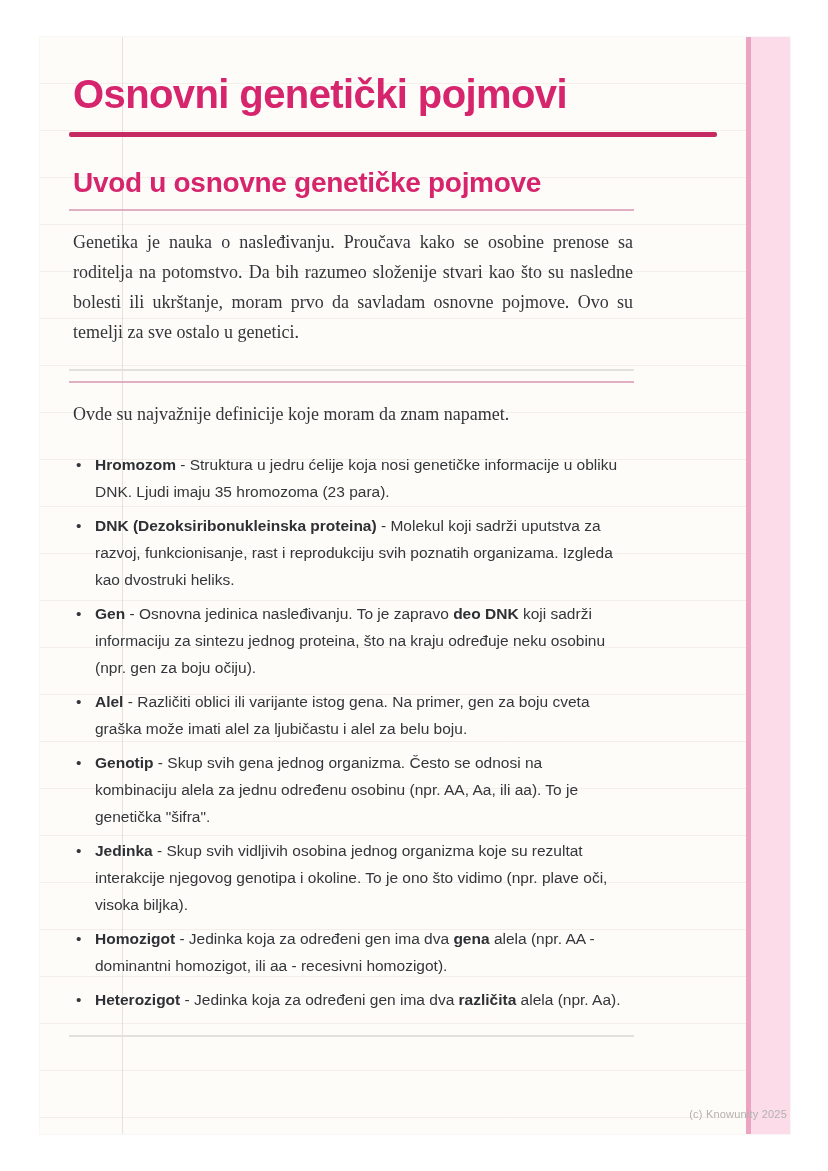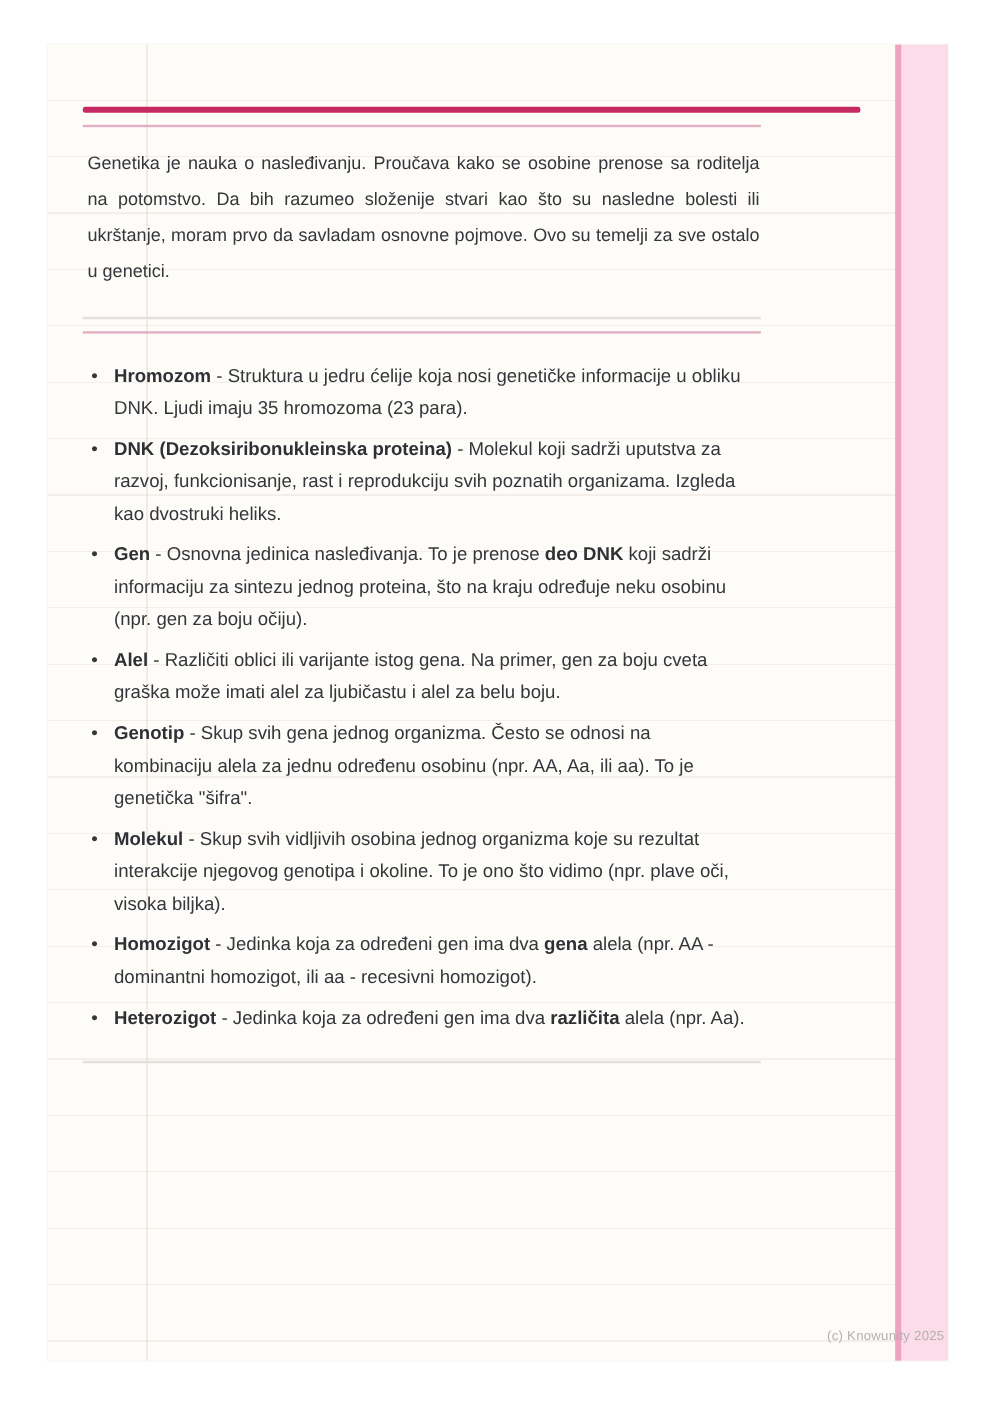--- a/index.html
+++ b/index.html
@@ -53,21 +53,21 @@
   h2{
     margin:30px 0 0;font-size:28px;line-height:1.15;font-weight:700;
     color:var(--accent);letter-spacing:-0.3px;
   }
   .h2-rule{
     width:565px;height:2px;background:var(--rule_thin);
     margin:10px 0 0 -4px;opacity:0.75;
   }
   .para{
     margin:16px 0 0;width:560px;
-    font-size:15px;line-height:30px;color:var(--text);
+    font-size:18px;line-height:30px;color:var(--text);font-family:Liberation Serif, serif;
   }
   .justified{text-align:justify;}
   .divider{
     width:565px;height:2px;background:var(--divider);
     margin:22px 0 0 -4px;
   }
   ul.terms{
     list-style:none;margin:22px 0 0;padding:0;width:555px;
   }
   ul.terms li{
@@ -85,38 +85,41 @@
 </style>
 </head>
 <body>
 
 <div class="page">
   <div class="ruling"></div>
   <div class="margin-line"></div>
   <div class="stripe"></div>
 
   <div class="content">
+    <h1>Osnovni genetički pojmovi</h1>
     <div class="h1-rule"></div>
 
     <section>
+      <h2>Uvod u osnovne genetičke pojmove</h2>
       <div class="h2-rule"></div>
       <p class="para justified">Genetika je nauka o nasleđivanju. Proučava kako se osobine prenose sa roditelja na potomstvo. Da bih razumeo složenije stvari kao što su nasledne bolesti ili ukrštanje, moram prvo da savladam osnovne pojmove. Ovo su temelji za sve ostalo u genetici.</p>
     </section>
 
     <div class="divider"></div>
 
     <section>
       <div class="h2-rule"></div>
+      <p class="para">Ovde su najvažnije definicije koje moram da znam napamet.</p>
       <ul class="terms">
           <li><span class="bullet">•</span><strong>Hromozom</strong><span> - Struktura u jedru ćelije koja nosi genetičke informacije u obliku DNK. Ljudi imaju 35 hromozoma (23 para).</span></li>
           <li><span class="bullet">•</span><strong>DNK (Dezoksiribonukleinska proteina)</strong><span> - Molekul koji sadrži uputstva za razvoj, funkcionisanje, rast i reprodukciju svih poznatih organizama. Izgleda kao dvostruki heliks.</span></li>
-          <li><span class="bullet">•</span><strong>Gen</strong><span> - Osnovna jedinica nasleđivanja. To je prenose </span><strong>deo DNK</strong><span> koji sadrži informaciju za sintezu jednog proteina, što na kraju određuje neku osobinu (npr. gen za boju očiju).</span></li>
+          <li><span class="bullet">•</span><strong>Gen</strong><span> - Osnovna jedinica nasleđivanju. To je zapravo </span><strong>deo DNK</strong><span> koji sadrži informaciju za sintezu jednog proteina, što na kraju određuje neku osobinu (npr. gen za boju očiju).</span></li>
           <li><span class="bullet">•</span><strong>Alel</strong><span> - Različiti oblici ili varijante istog gena. Na primer, gen za boju cveta graška može imati alel za ljubičastu i alel za belu boju.</span></li>
           <li><span class="bullet">•</span><strong>Genotip</strong><span> - Skup svih gena jednog organizma. Često se odnosi na kombinaciju alela za jednu određenu osobinu (npr. AA, Aa, ili aa). To je genetička "šifra".</span></li>
-          <li><span class="bullet">•</span><strong>Molekul</strong><span> - Skup svih vidljivih osobina jednog organizma koje su rezultat interakcije njegovog genotipa i okoline. To je ono što vidimo (npr. plave oči, visoka biljka).</span></li>
+          <li><span class="bullet">•</span><strong>Jedinka</strong><span> - Skup svih vidljivih osobina jednog organizma koje su rezultat interakcije njegovog genotipa i okoline. To je ono što vidimo (npr. plave oči, visoka biljka).</span></li>
           <li><span class="bullet">•</span><strong>Homozigot</strong><span> - Jedinka koja za određeni gen ima dva </span><strong>gena</strong><span> alela (npr. AA - dominantni homozigot, ili aa - recesivni homozigot).</span></li>
           <li><span class="bullet">•</span><strong>Heterozigot</strong><span> - Jedinka koja za određeni gen ima dva </span><strong>različita</strong><span> alela (npr. Aa).</span></li>
         </ul>
     </section>
 
     <div class="divider"></div>
   </div>
 
   <div class="footer">(c) Knowunity 2025</div>
 </div>

